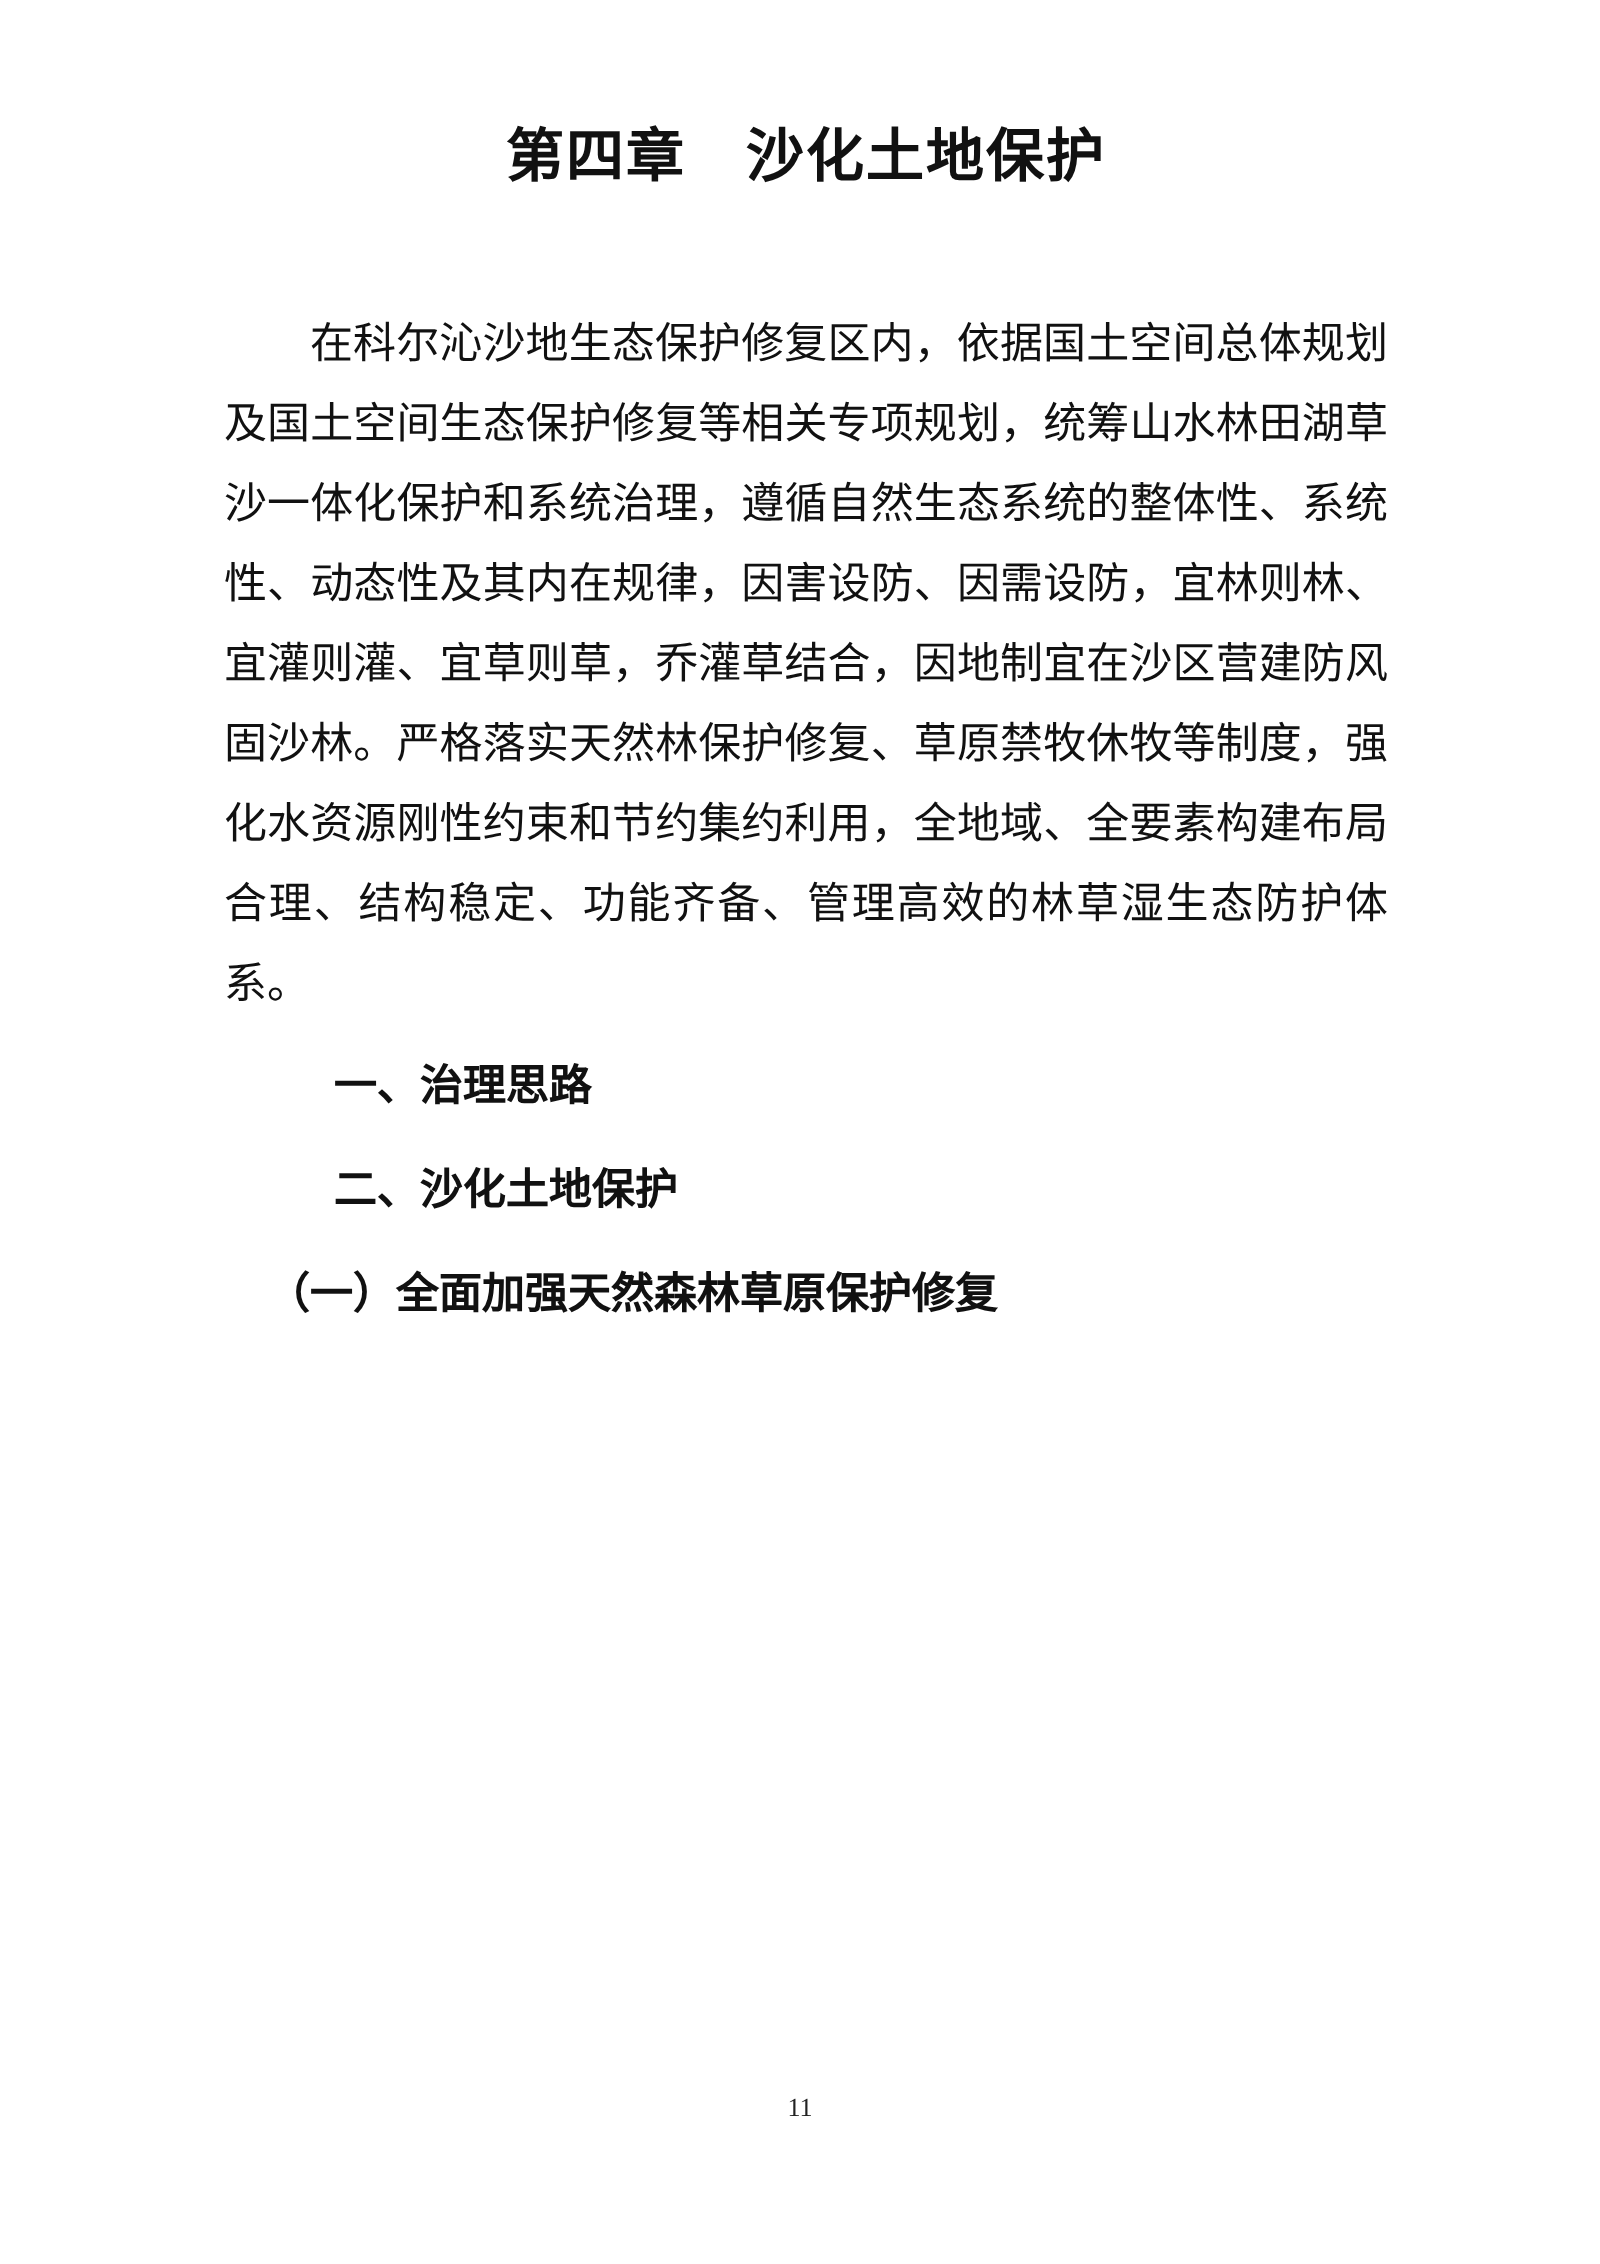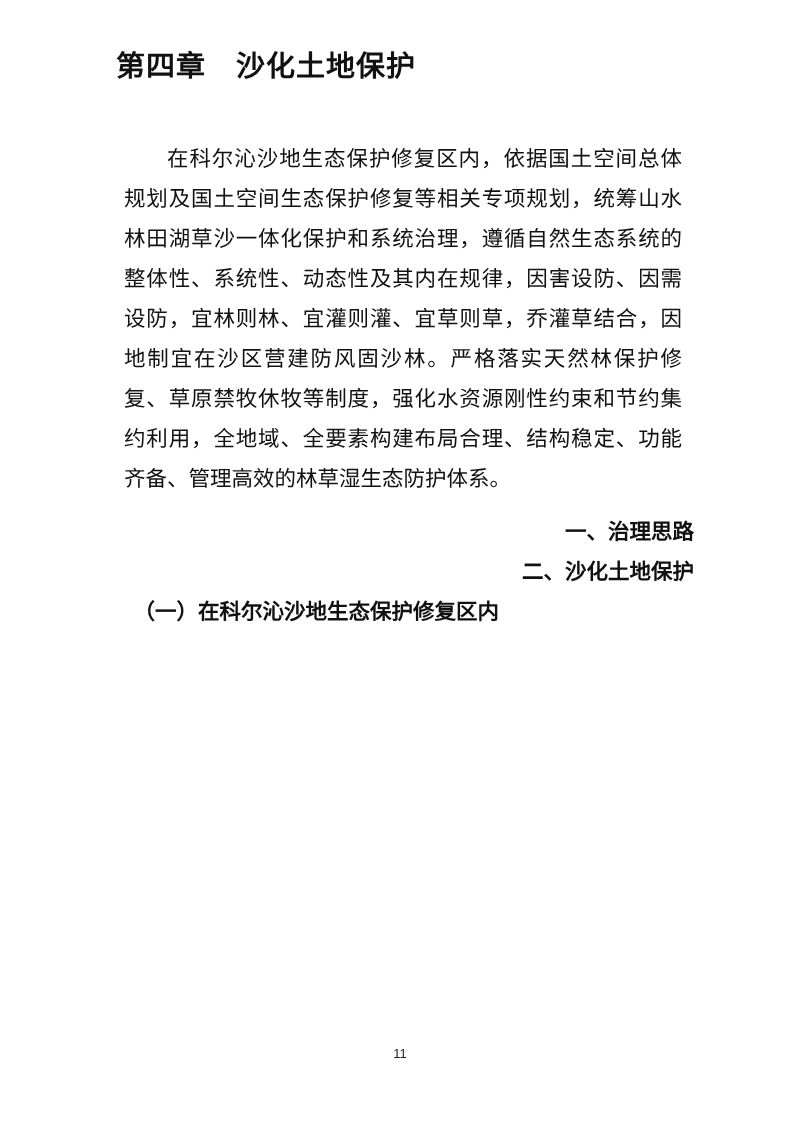--- a/index.html
+++ b/index.html
@@ -23,85 +23,85 @@
     position: relative;
     background: #ffffff;
   }
   .content {
     position: absolute;
     left: 112px;
     top: 0;
     width: 582px;
   }
   .chapter-title {
+    text-align: center;
     font-family: "DejaVu Sans", "Liberation Sans", sans-serif;
     font-size: 29px;
     font-weight: 700;
     letter-spacing: 1px;
-    margin: 4px;
+    margin: 16px;
     padding-top: 44px;
     line-height: 1.3;
     color: #111111;
   }
   .body-para {
-    font-family: Liberation Mono, monospace;
+    font-family: Liberation Sans, sans-serif;
     font-size: 21.5px;
     line-height: 40px;
     text-align: justify;
     text-justify: inter-ideograph;
-    margin: 12px;
+    margin: 0;
     text-indent: 2em;
     color: #111111;
   }
   .first-para {
     margin-top: 54px;
   }
   .section-heading {
     font-family: "DejaVu Sans", "Liberation Sans", sans-serif;
     font-size: 21.5px;
     line-height: 40px;
     font-weight: 700;
-    margin: 0;
+    margin: 12px;
     text-indent: 2em;
     color: #111111;
-    text-align: right;
   }
   .sub-heading {
     font-family: "DejaVu Sans", "Liberation Sans", sans-serif;
     font-size: 21.5px;
     line-height: 40px;
     font-weight: 700;
     margin: 0;
     text-indent: 1em;
     color: #111111;
   }
   .page-number {
     position: absolute;
     left: 0;
     right: 0;
     top: 1046px;
     text-align: center;
-    font-family: Liberation Sans, sans-serif;
+    font-family: Liberation Serif, serif;
     font-size: 13px;
     color: #222222;
   }
 </style>
 </head>
 <body>
 
 <div class="page">
   <div class="content">
 
     <h1 class="chapter-title">第四章　沙化土地保护</h1>
 
     <p class="body-para first-para">在科尔沁沙地生态保护修复区内，依据国土空间总体规划及国土空间生态保护修复等相关专项规划，统筹山水林田湖草沙一体化保护和系统治理，遵循自然生态系统的整体性、系统性、动态性及其内在规律，因害设防、因需设防，宜林则林、宜灌则灌、宜草则草，乔灌草结合，因地制宜在沙区营建防风固沙林。严格落实天然林保护修复、草原禁牧休牧等制度，强化水资源刚性约束和节约集约利用，全地域、全要素构建布局合理、结构稳定、功能齐备、管理高效的林草湿生态防护体系。</p>
 
     <p class="section-heading">一、治理思路</p>
 
 
     <p class="section-heading">二、沙化土地保护</p>
 
-    <p class="sub-heading">（一）在科尔沁沙地生态保护修复区内</p>
+    <p class="sub-heading">（一）全面加强天然森林草原保护修复</p>
 
   </div>
 
   <div class="page-number">11</div>
 </div>
 
 </body></html>

